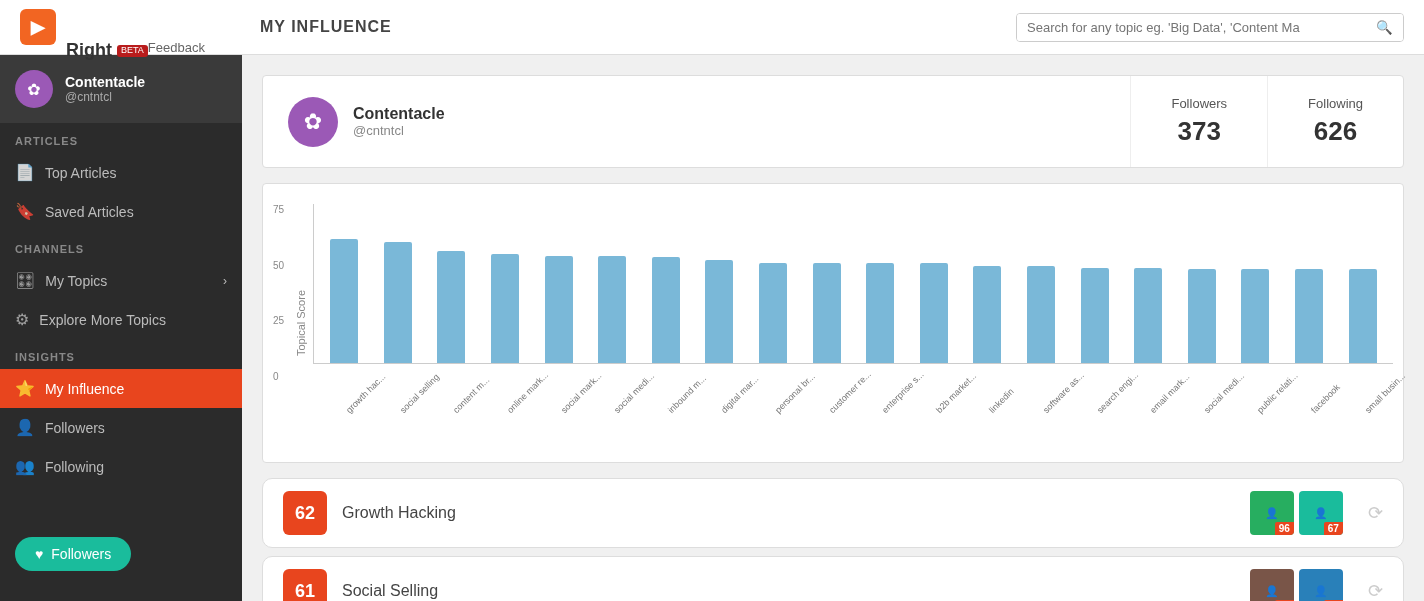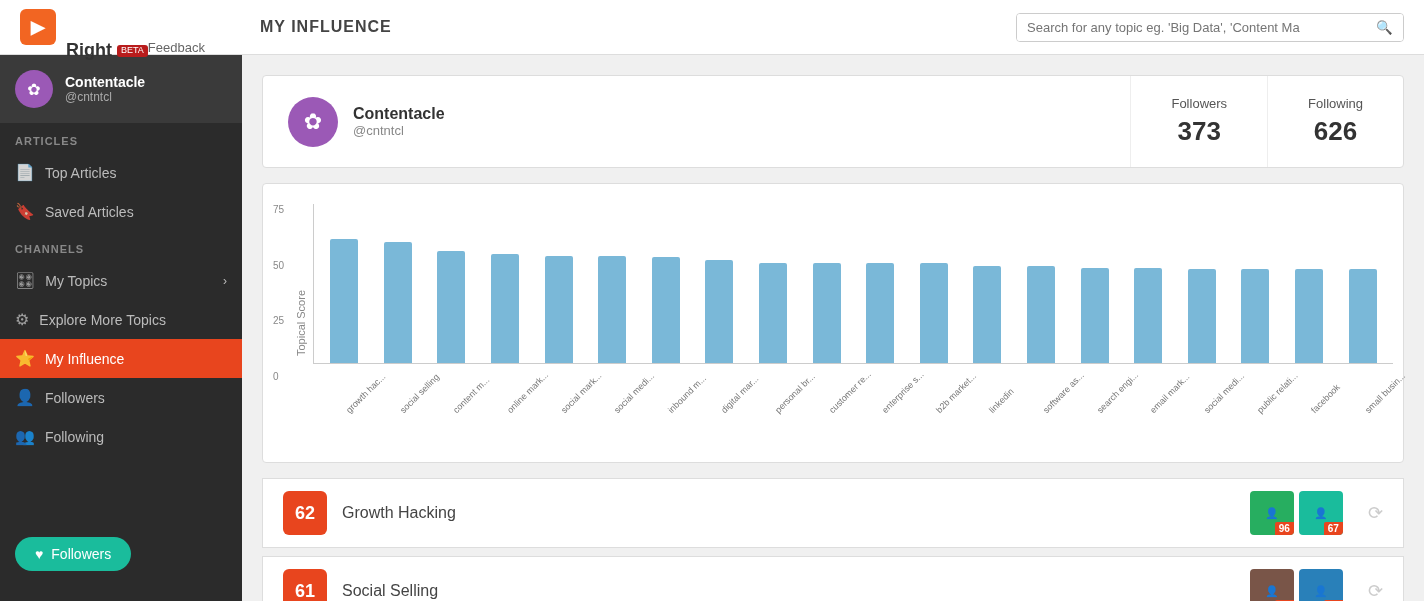--- a/index.html
+++ b/index.html
@@ -286,21 +286,21 @@
       flex-direction: column;
       justify-content: space-between;
       font-size: 10px;
       color: #888;
     }
 
     
     .topic-row {
       background: #fff;
       border: 1px solid #ddd;
-      border-radius: 0;
+      border-radius: 10px;
       margin-bottom: 8px;
       display: flex;
       align-items: center;
       padding: 12px 20px;
       gap: 15px;
     }
     .score-badge {
       width: 44px;
       height: 44px;
       border-radius: 6px;
@@ -406,20 +406,21 @@
     <div class="nav-item">
       <span class="icon">🎛</span>
       <span>My Topics</span>
       <span class="chevron">›</span>
     </div>
     <div class="nav-item">
       <span class="icon">⚙</span>
       <span>Explore More Topics</span>
     </div>
 
+    <div class="section-label">INSIGHTS</div>
     <div class="nav-item active">
       <span class="icon">⭐</span>
       <span>My Influence</span>
     </div>
     <div class="nav-item">
       <span class="icon">👤</span>
       <span>Followers</span>
     </div>
     <div class="nav-item">
       <span class="icon">👥</span>

